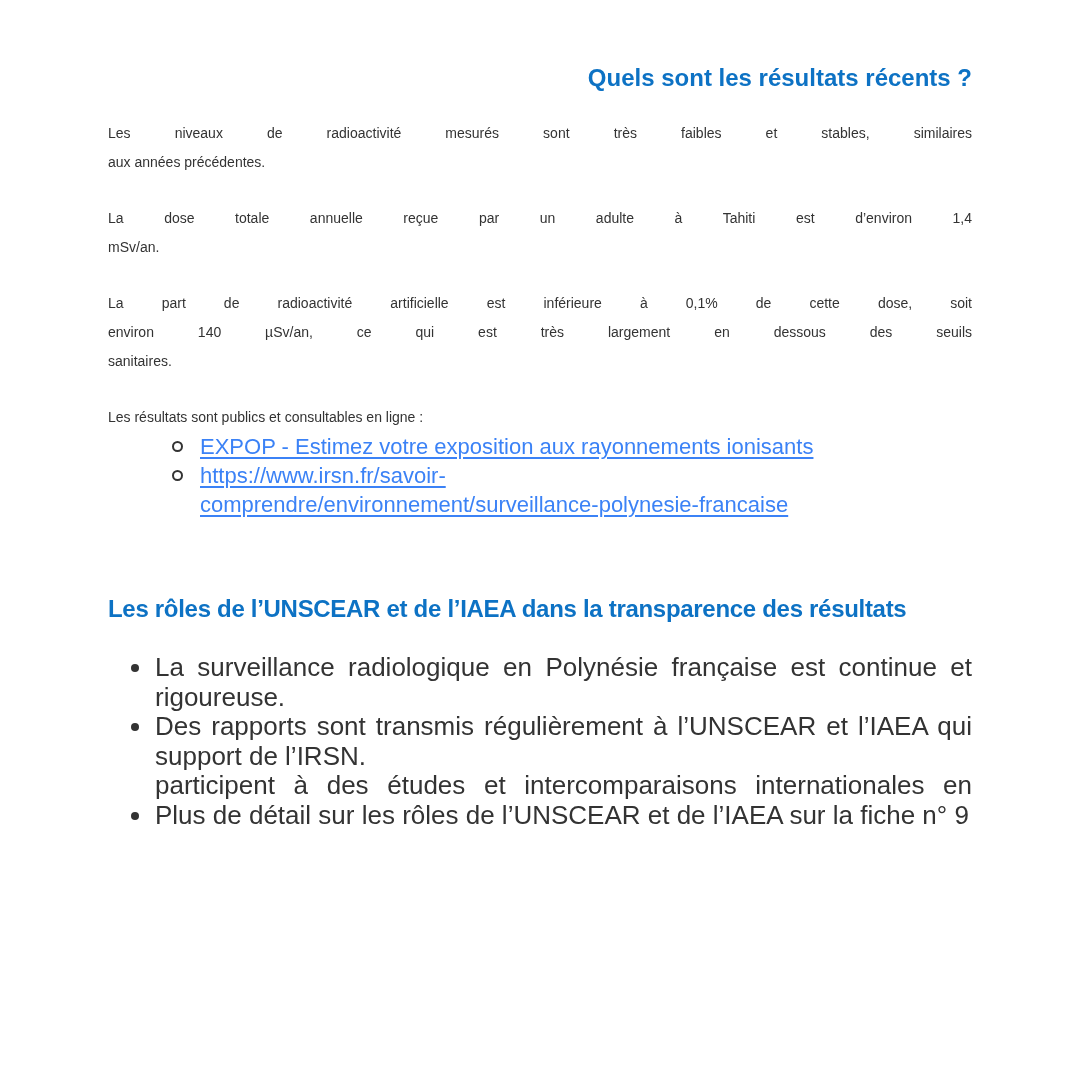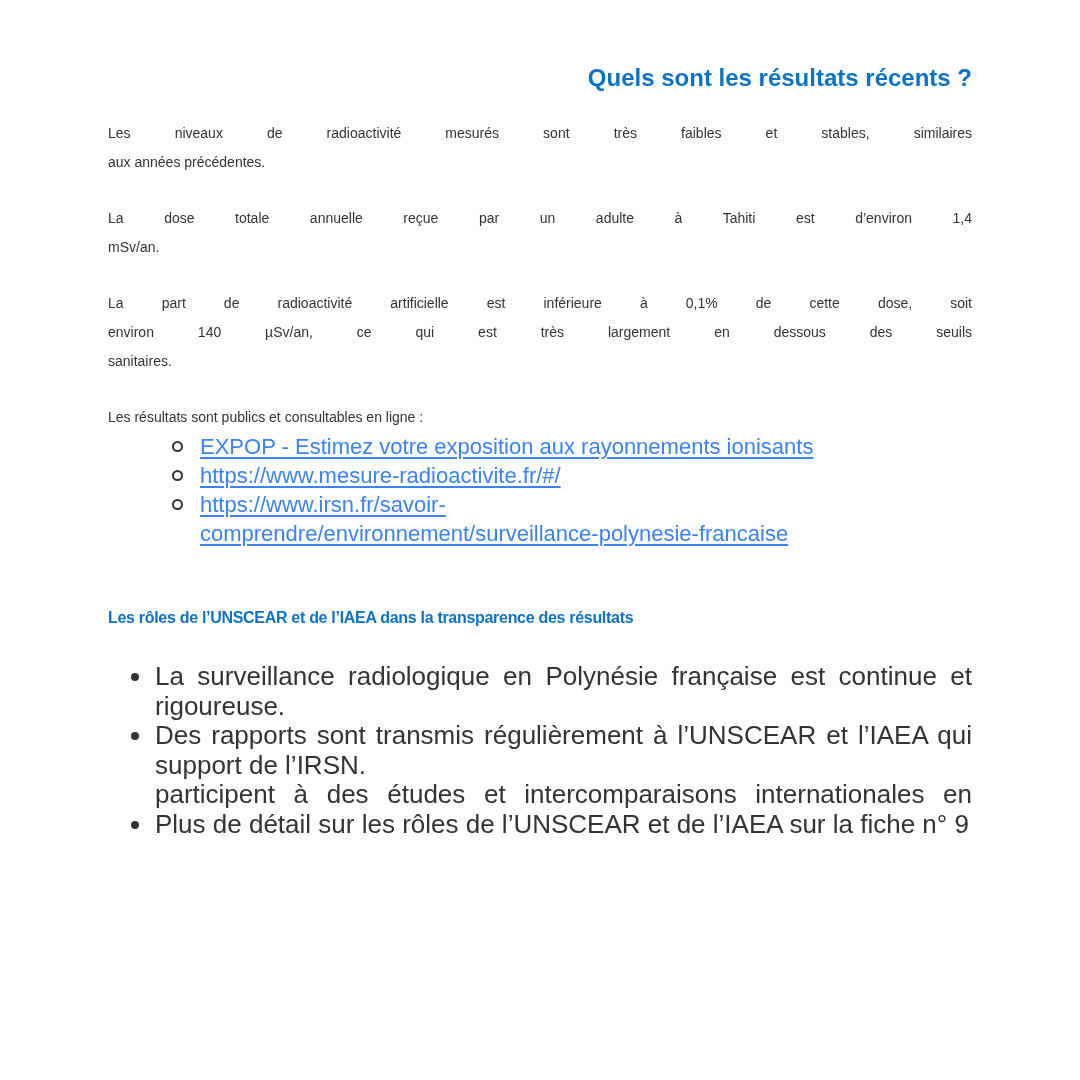--- a/index.html
+++ b/index.html
@@ -40,22 +40,22 @@
   }
   .section-heading {
     color: #0D72C4;
     font-weight: bold;
     font-size: 24px;
     line-height: 28px;
     margin: 0;
   }
   .heading-results { margin-top: 64px; text-align: right; }
   .heading-roles {
-    margin-top: 56px;
-    font-size: 16px;
+    margin-top: 76px;
+    font-size: 24px;
     letter-spacing: -0.3px;
     white-space: nowrap;
   }
   .para {
     margin: 27px 0 0 0;
     font-size: 14px;
     line-height: 29px;
   }
   .para.first { margin-top: 27px; }
   .jline {
@@ -141,24 +141,20 @@
       <span class="jline last">Les résultats sont publics et consultables en ligne :</span>
     </p>
 
     <ul class="links">
       <li>
         <span class="circle-marker"></span>
         <a href="#">EXPOP - Estimez votre exposition aux rayonnements ionisants</a>
       </li>
       <li>
         <span class="circle-marker"></span>
-        <a href="#">https://www.mesure-radioactivite.fr/#/</a>
-      </li>
-      <li>
-        <span class="circle-marker"></span>
         <a href="#"><span>https://www.irsn.fr/savoir-</span><br><span>comprendre/environnement/surveillance-polynesie-francaise</span></a>
       </li>
     </ul>
 
     <h2 class="section-heading heading-roles">Les rôles de l’UNSCEAR et de l’IAEA dans la transparence des résultats</h2>
 
     <ul class="bullets">
       <li>
         <span class="dot-marker"></span>
         <span class="jline">La surveillance radiologique en Polynésie française est continue et</span>

